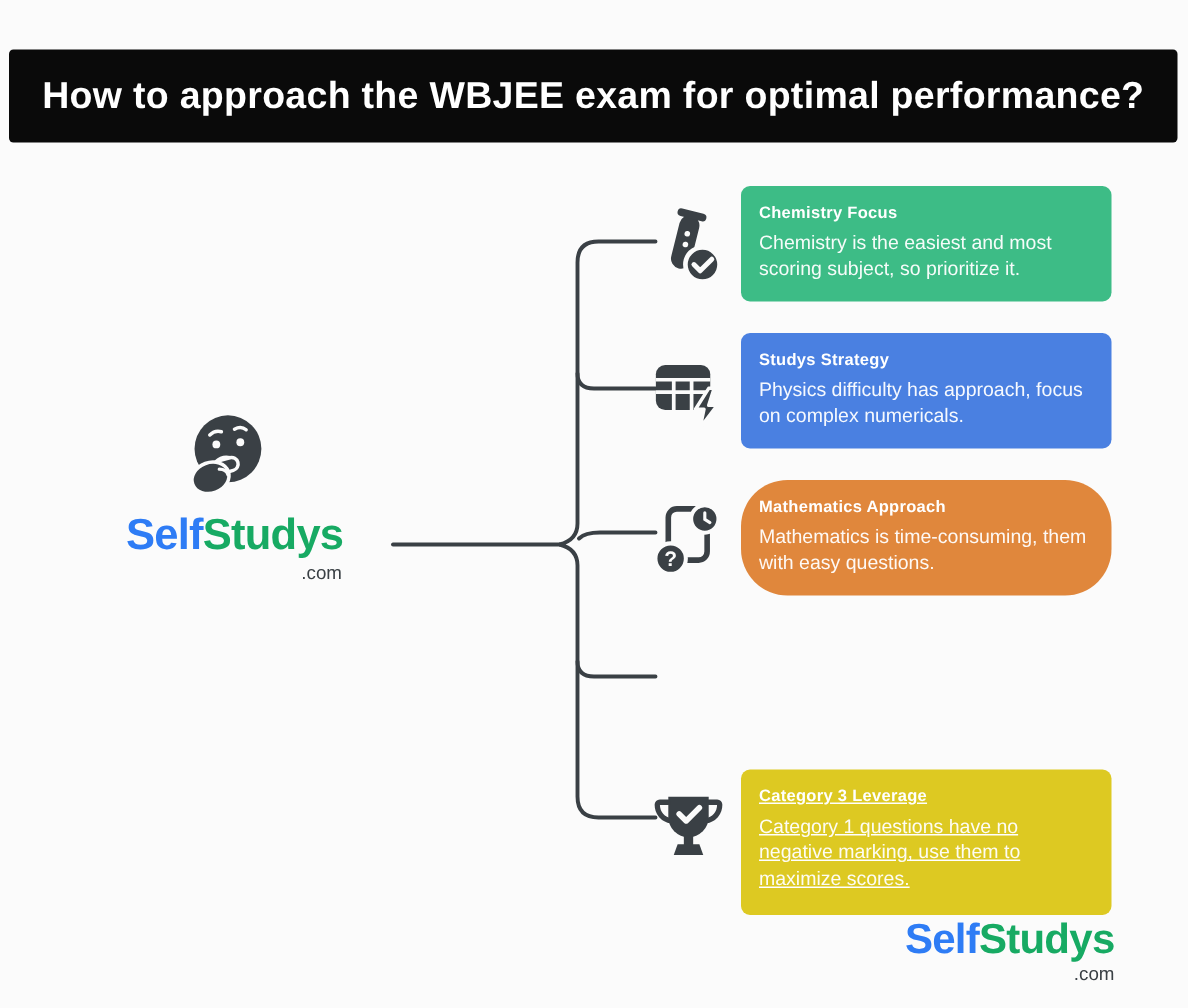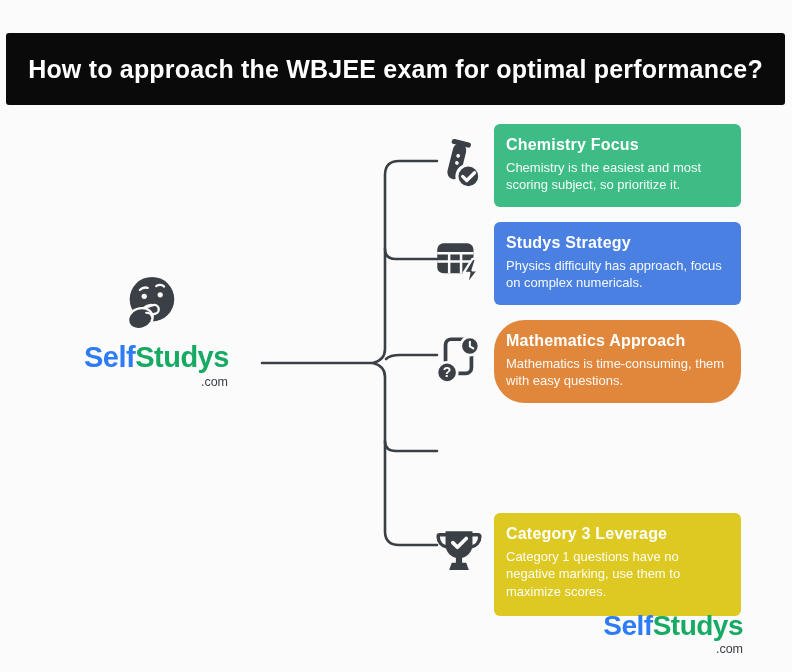--- a/index.html
+++ b/index.html
@@ -11,21 +11,21 @@
     width: 792px;
     height: 672px;
     overflow: hidden;
     background: #fbfbfb;
   }
 
   
   .banner {
     position: absolute;
     left: 6px; top: 33px;
-    width: 779px; height: 72px;
+    width: 779px; height: 62px;
     border-radius: 3px;
     display: flex; align-items: center; justify-content: center;
   }
   .banner span {
     color: #ffffff;
     font-size: 25px;
     font-weight: 700;
     letter-spacing: .2px;
     white-space: nowrap;
   }
@@ -47,29 +47,29 @@
 
   
   .row { position: absolute; left: 494px; }
   .row .icon { position: absolute; left: -60px; top: 12px; width: 52px; height: 58px; display:block; }
   .card {
     width: 247px;
     padding: 12px 12px 13px 12px;
     border-radius: 6px;
     color: #ffffff;
   }
-  .card h3 { margin: 0 0 5px 0; font-size: 16px; font-weight: 700; letter-spacing: .2px; }
+  .card h3 { margin: 0 0 5px 0; font-size: 11px; font-weight: 700; letter-spacing: .2px; }
   .card p  { margin: 0; font-size: 13px; line-height: 1.33; color: rgba(255,255,255,.95); }
 
   .row-1 { top: 124px; }
   .row-2 { top: 222px; }
   .row-3 { top: 320px; }
   .row-4 { top: 414px; }
   .row-5 { top: 513px; }
-  .row-5 .card { padding-bottom: 16px; }
+  .row-5 .card { padding-bottom: 16px; text-decoration: underline; }
 
   
   .brand-footer {
     position: absolute; left: 555px; top: 610px; width: 188px;
     text-align: right;
   }
   .brand-footer .lockup { font-size: 28px; font-weight: 700; letter-spacing: -0.5px; white-space: nowrap; }
   .brand-footer .tld { display:block; font-size: 12.5px; margin-top: 0; }
 </style>
 </head>

